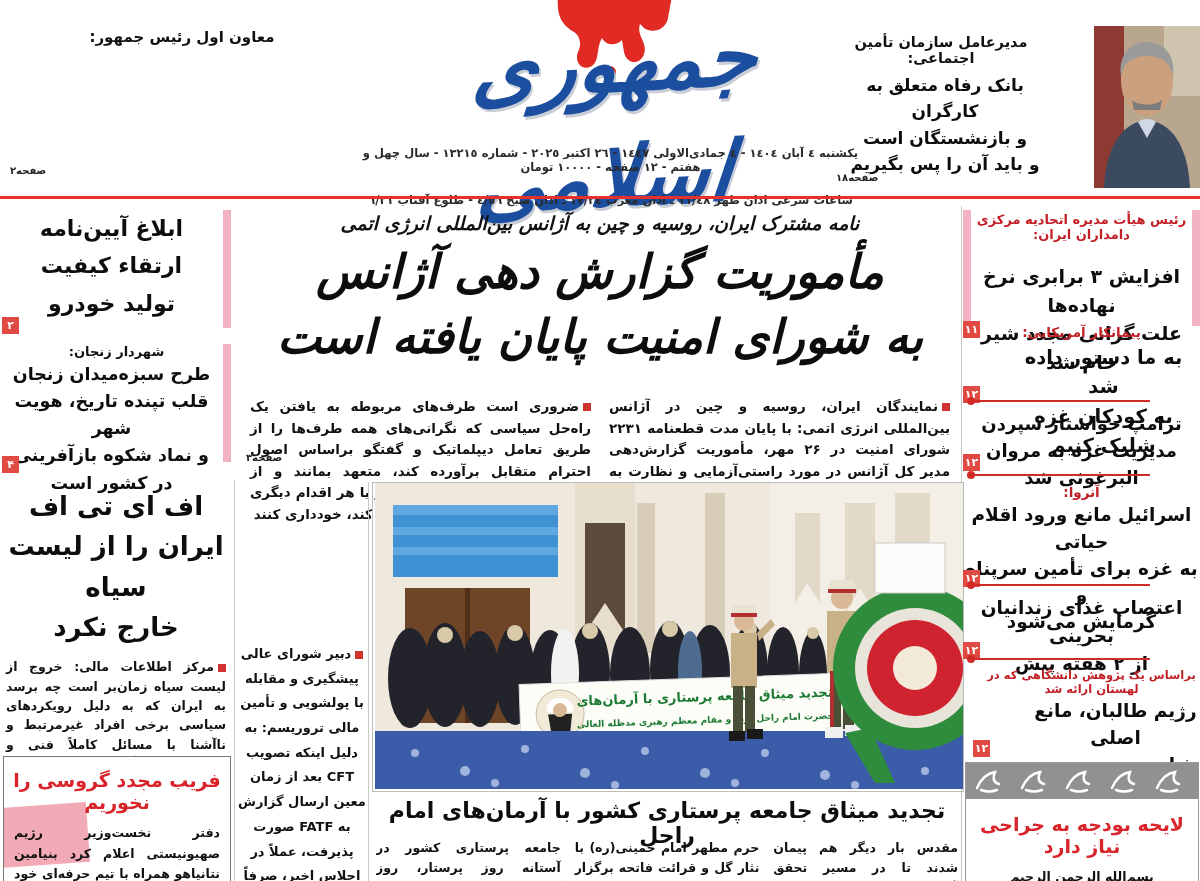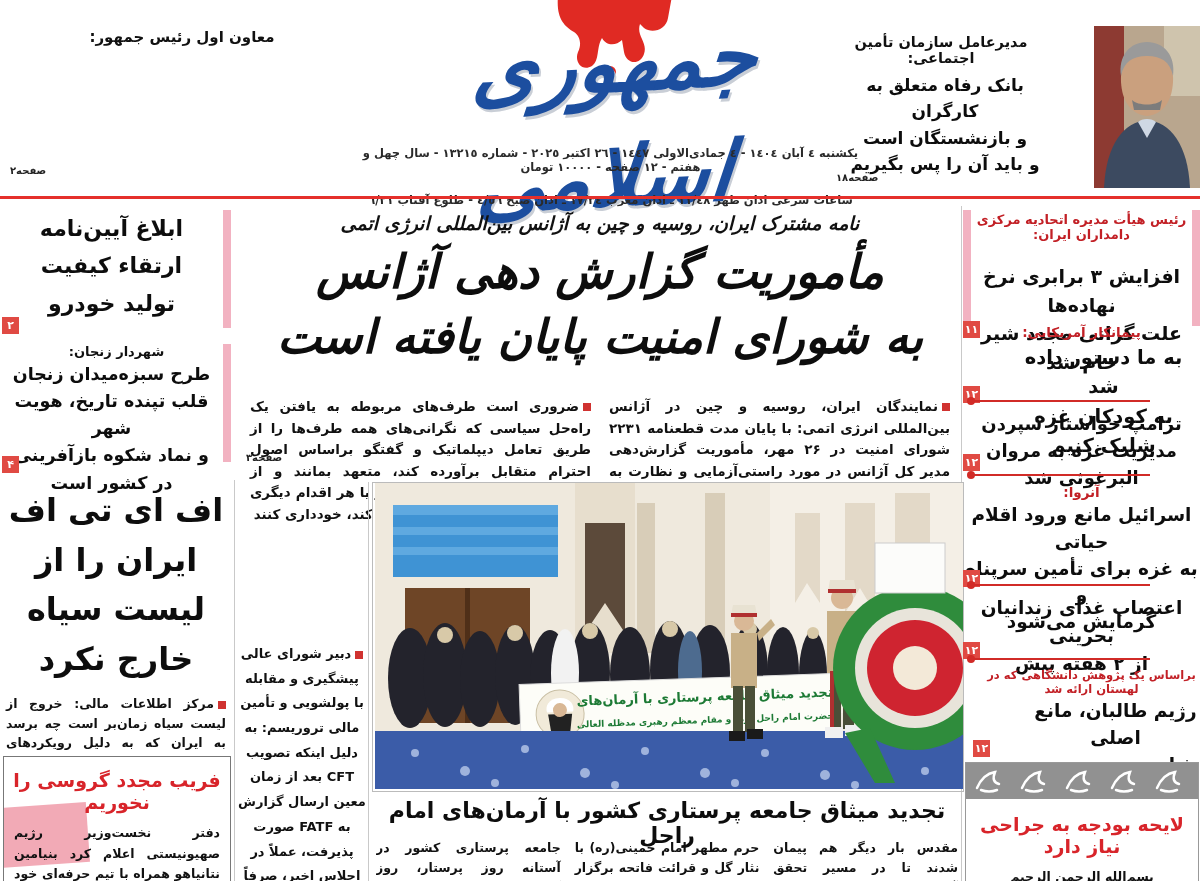--- a/index.html
+++ b/index.html
@@ -101,21 +101,21 @@
       <div class="para" style="font-size:13.5px;"><span class="bullet"></span><span>نمایندگان ایران، روسیه و چین در آژانس بین‌المللی انرژی اتمی: با پایان مدت قطعنامه ۲۲۳۱ شورای امنیت در ۲۶ مهر، مأموریت گزارش‌دهی مدیر کل آژانس در مورد راستی‌آزمایی و نظارت به شورای امنیت پایان یافته است</span></div>
     </div>
   </div>
   <div class="abs pageref" style="left:246px;top:452px;">صفحه۳</div>
 
   <div class="vline" style="left:234px;top:480px;height:401px;"></div>
   <div class="vline" style="left:368px;top:482px;height:399px;"></div>
   <div class="vline" style="left:961px;top:206px;height:675px;"></div>
 
   <div class="abs center" style="left:0px;top:486px;width:232px;">
-    <div class="headline pre" style="font-size:32px;line-height:1.55;">اف ای تی اف
+    <div class="headline pre" style="font-size:26px;line-height:1.55;">اف ای تی اف
 ایران را از لیست سیاه
 خارج نکرد</div>
     <div class="para" style="font-size:12.5px;margin:10px 6px 0 6px;line-height:1.55;"><span class="bullet"></span><span>مرکز اطلاعات مالی: خروج از لیست سیاه زمان‌بر است چه برسد به ایران که به دلیل رویکردهای سیاسی برخی افراد غیرمرتبط و ناآشنا با مسائل کاملاً فنی و حقوقی، عملاً شبکه حامی در جلسات این نهاد بین‌المللی ندارد که امیدواریم با تصویب دو کنوانسیون، مسیر برای شبکه‌سازی‌های بین‌المللی هموار شود</span></div>
   </div>
 
   <div class="abs" style="left:3px;top:756px;width:226px;height:130px;border:1px solid #777;background:#fff;overflow:hidden;">
     <div class="abs" style="left:-6px;top:48px;width:90px;height:60px;background:#e8657a;opacity:0.55;transform:rotate(-4deg);"></div>
     <div class="center" style="font-size:19px;font-weight:bold;color:#d8242a;margin-top:12px;position:relative;">فریب مجدد گروسی را نخوریم</div>
     <div style="font-size:12.5px;font-weight:bold;line-height:1.65;text-align:justify;margin:10px 10px 0 10px;position:relative;">دفتر نخست‌وزیر رژیم صهیونیستی اعلام کرد بنیامین نتانیاهو همراه با تیم حرفه‌ای خود با رئیس سازمان اطلاعات مصر در دفتر وی در قدس دیدار کرده است. این ملاقات بعد از تماس تلفنی اخیر عبدالعاطی</div>
   </div>

